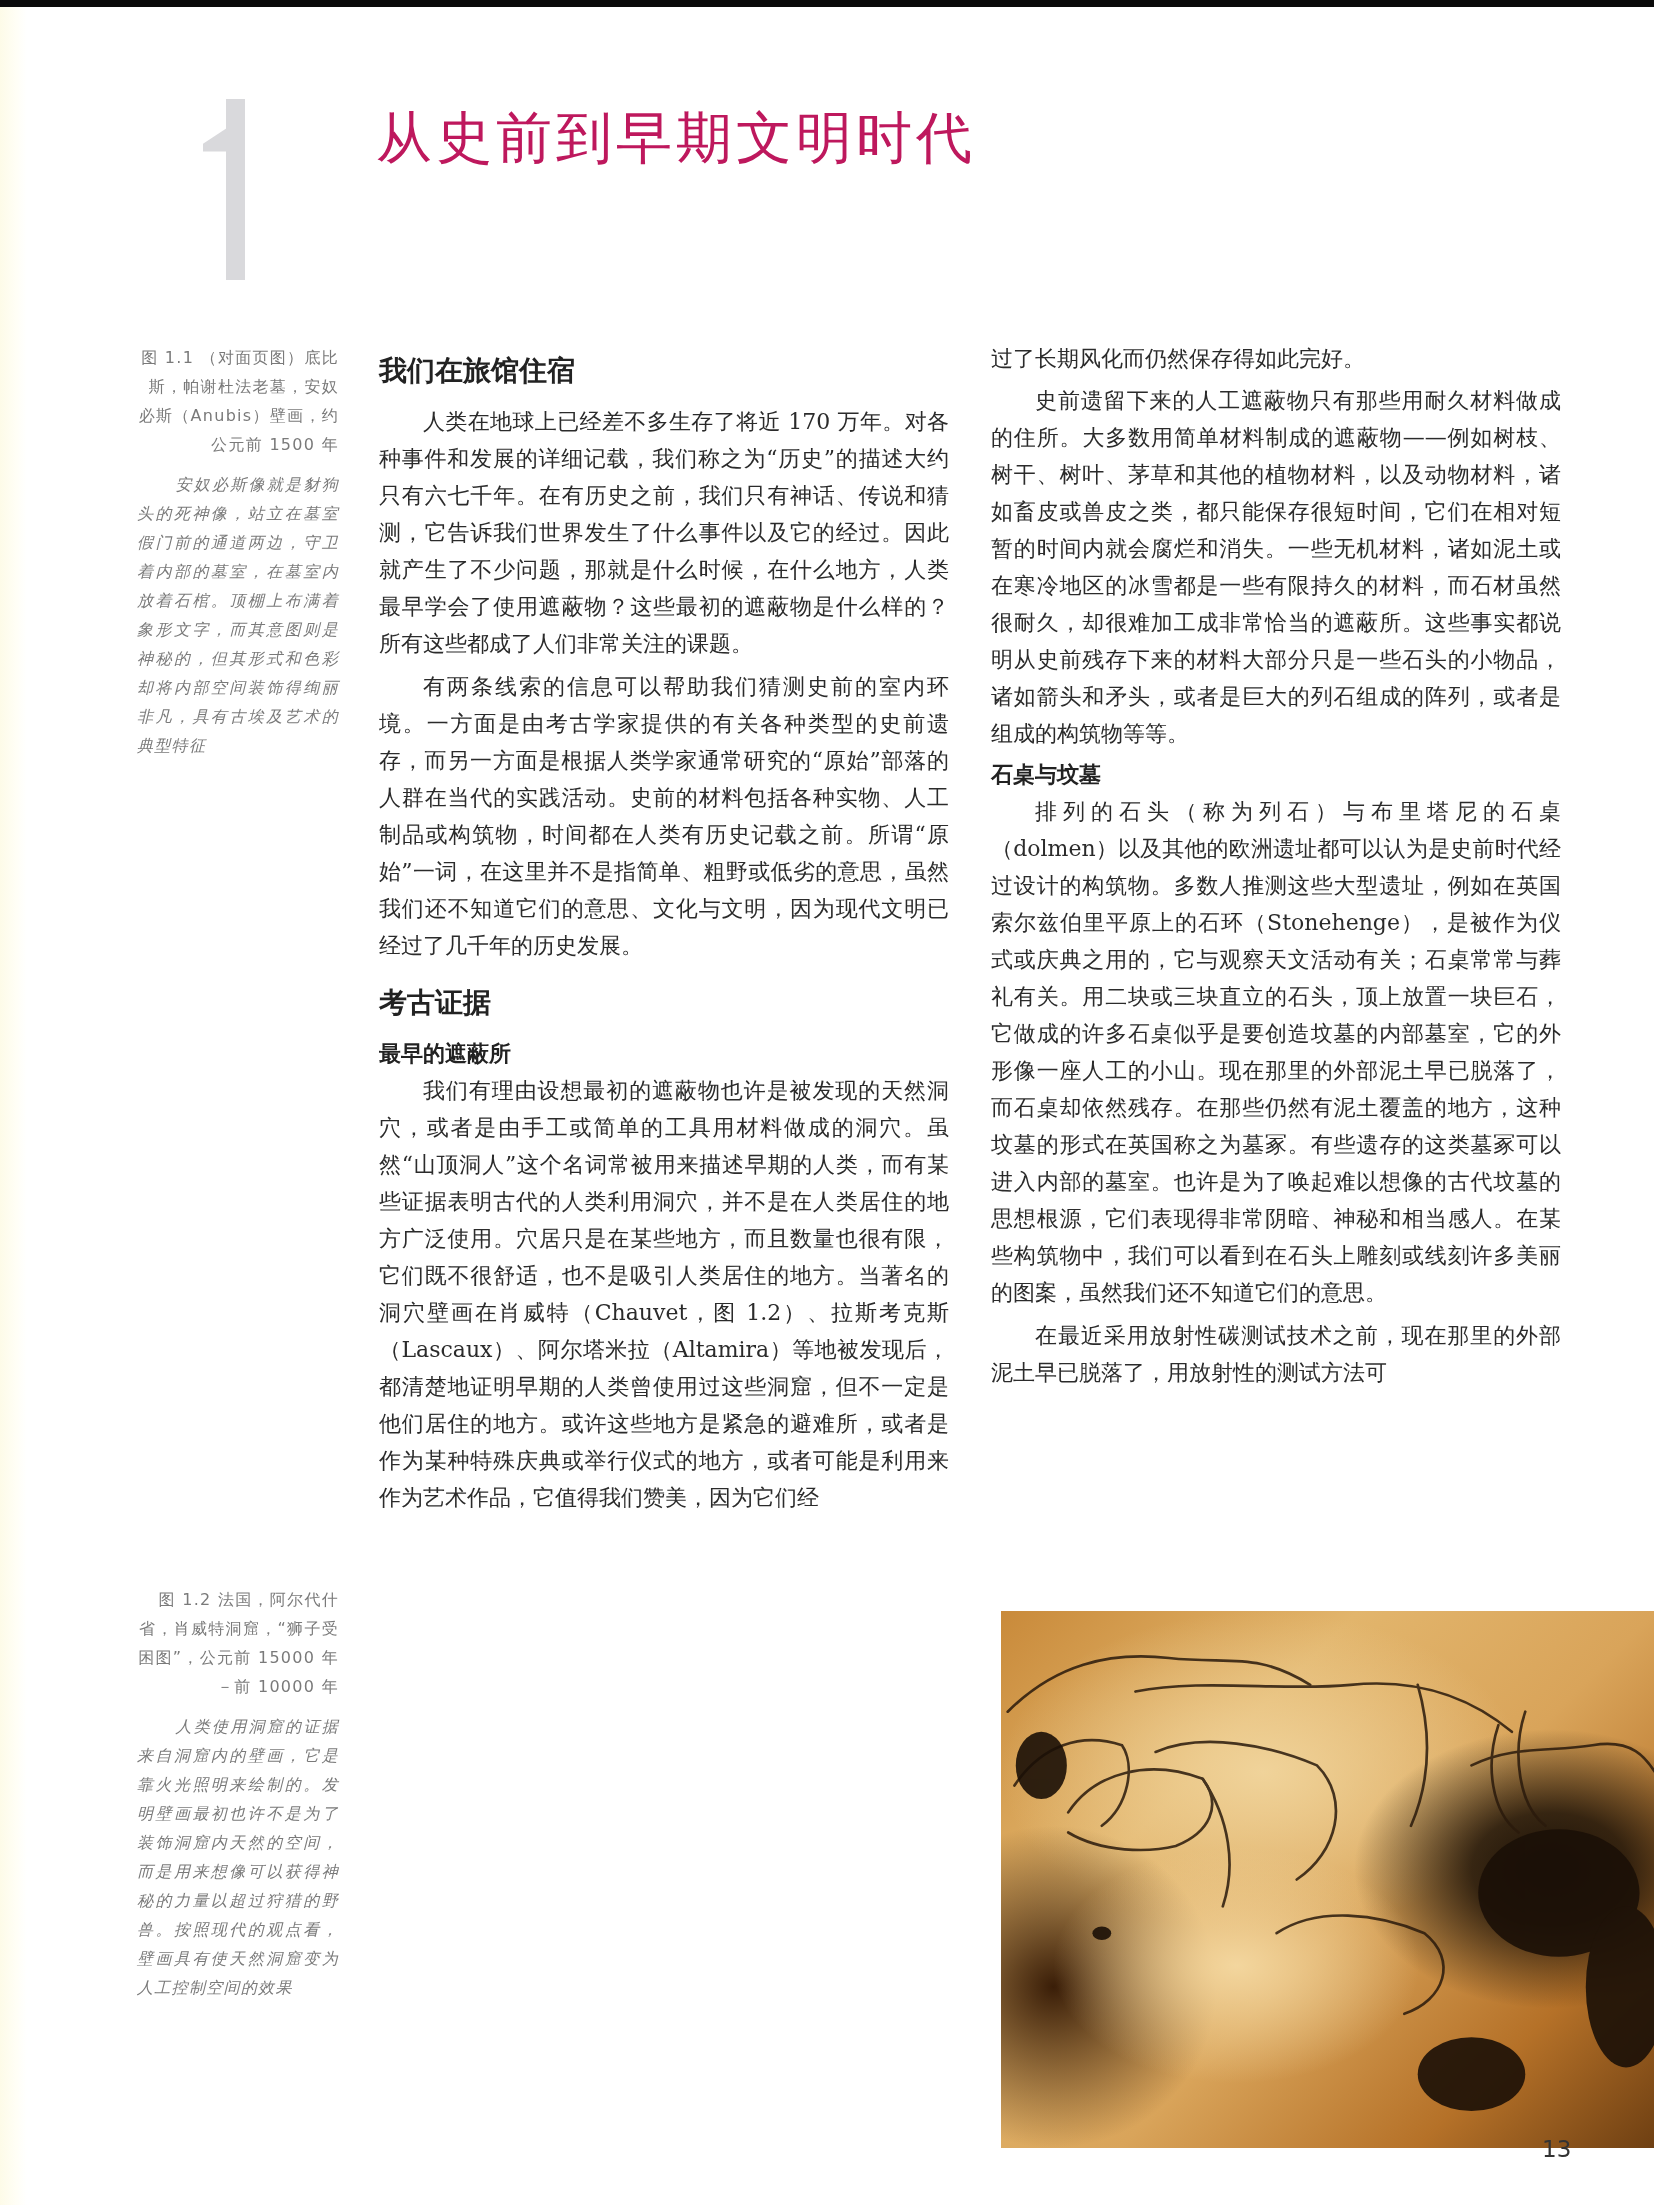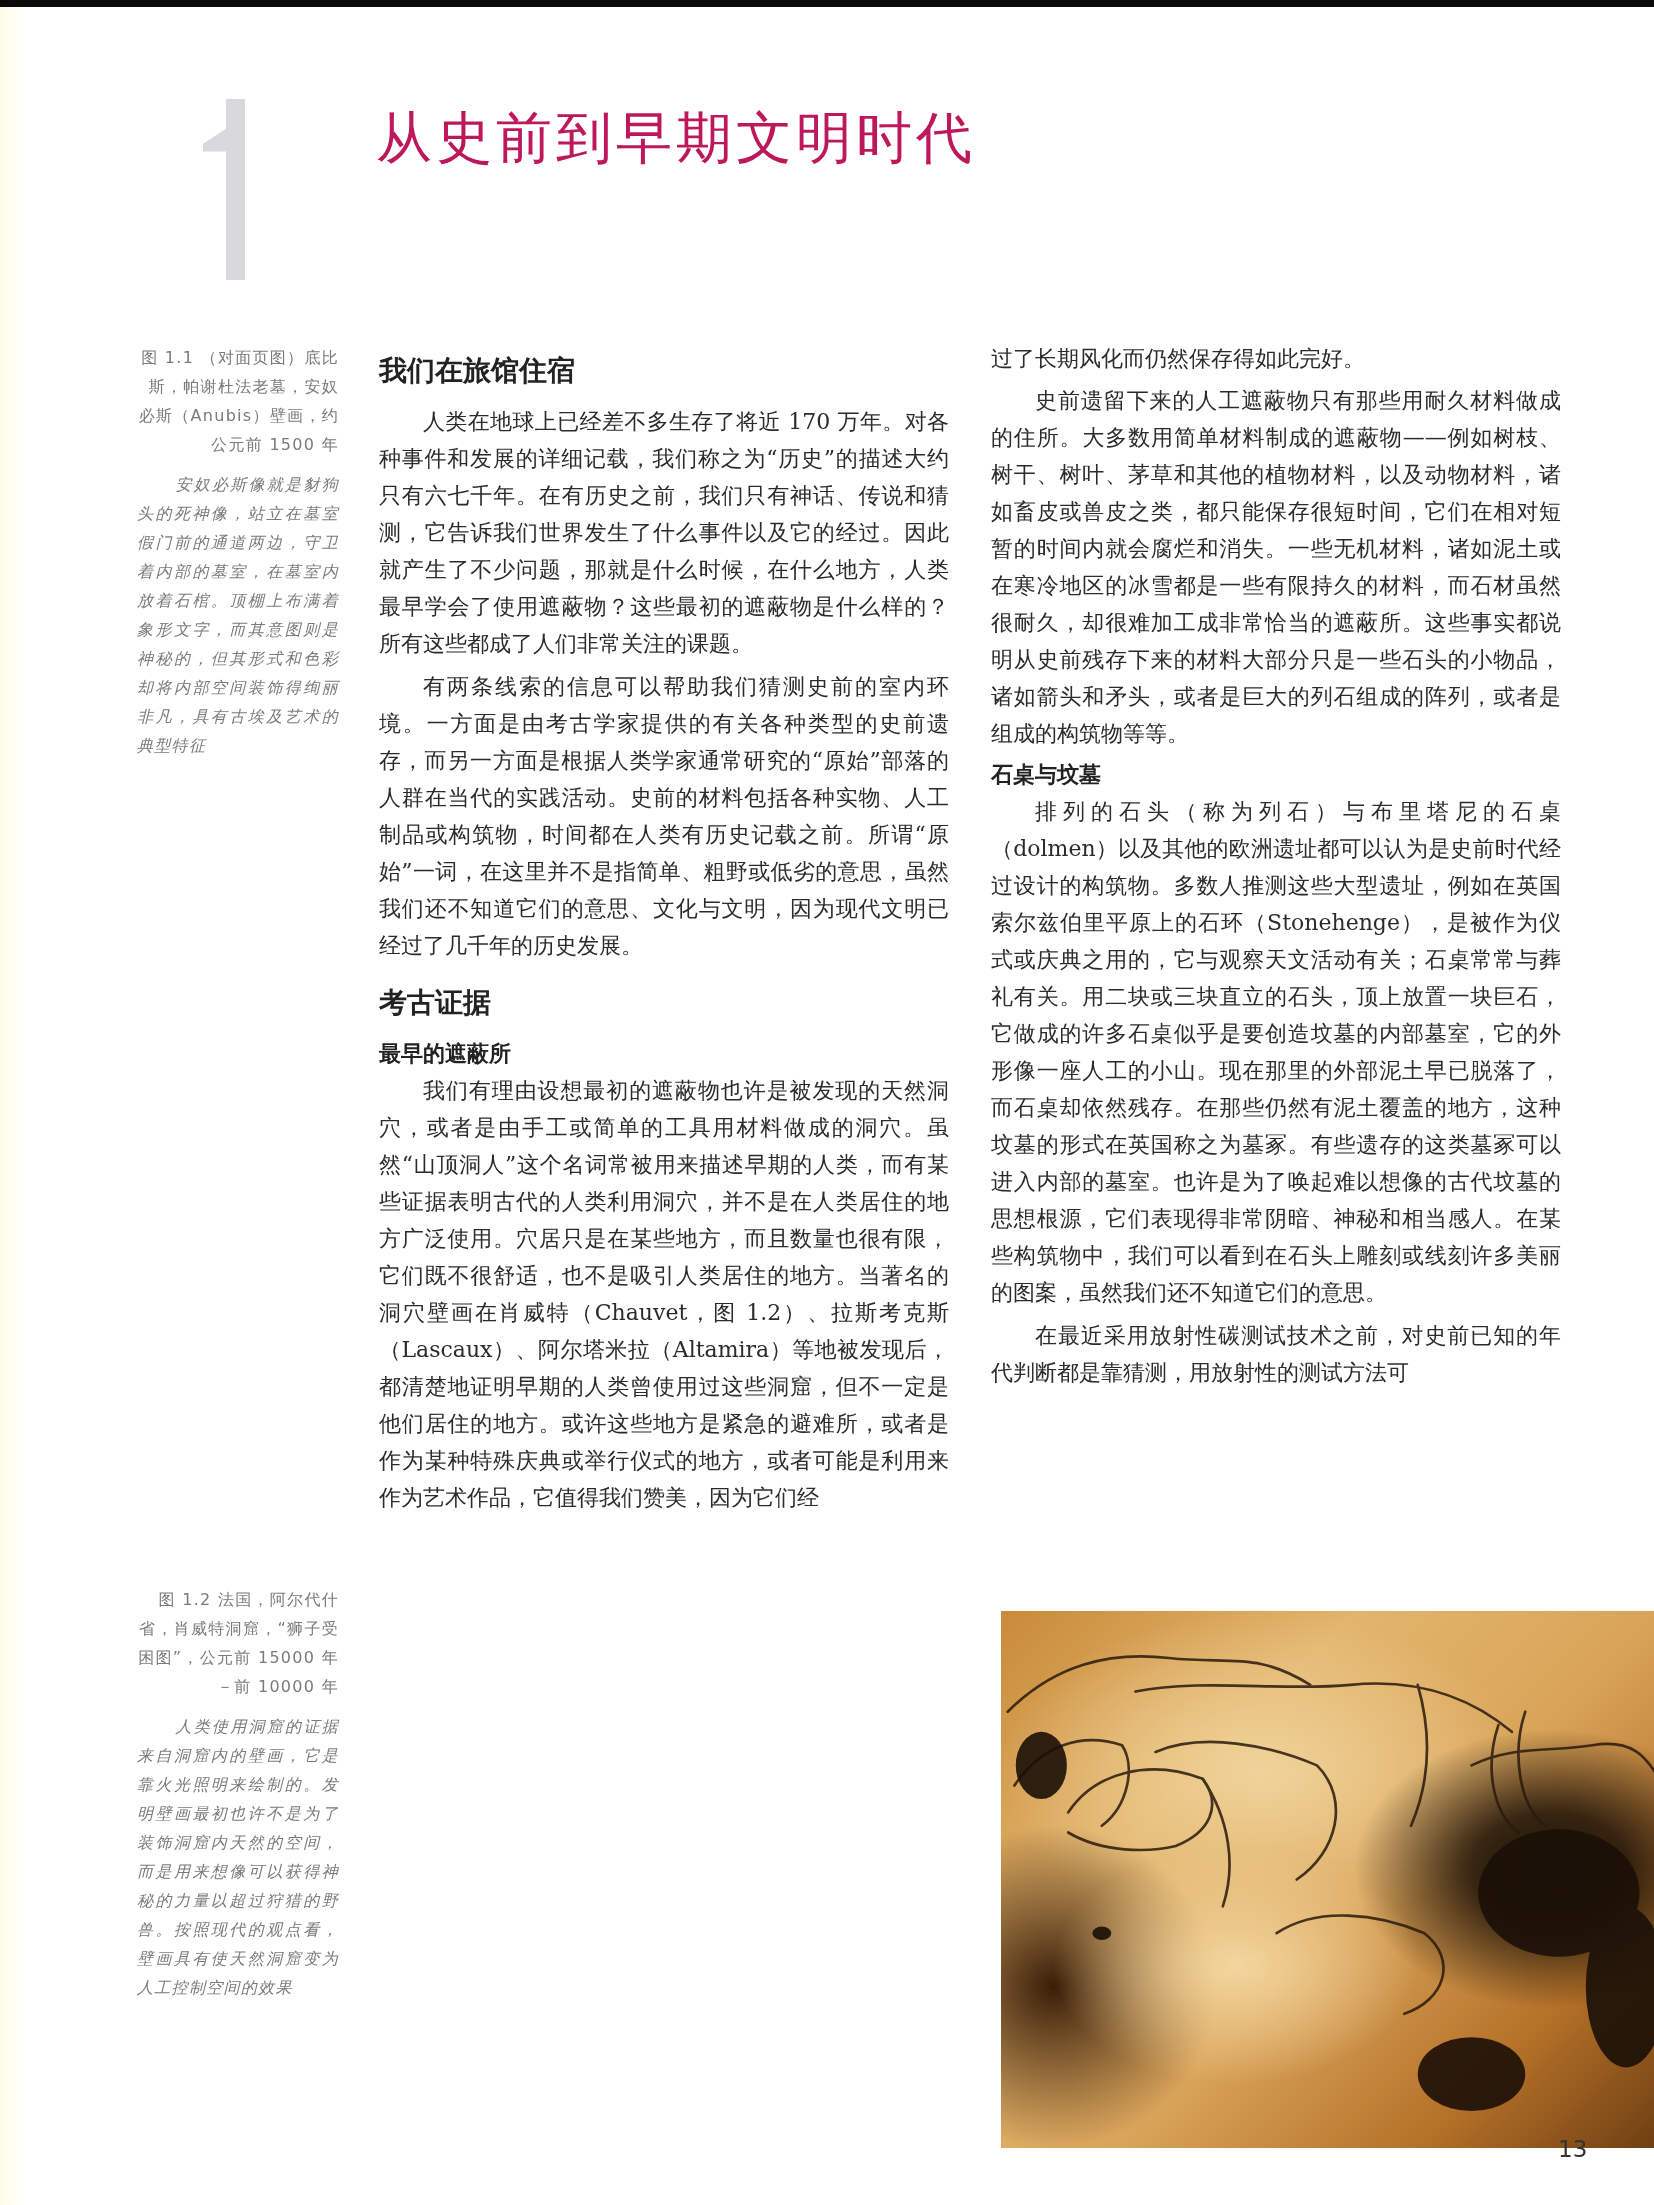--- a/index.html
+++ b/index.html
@@ -44,21 +44,21 @@
     background:
       radial-gradient(ellipse 28% 22% at 36% 66%, #f3d69e 0%, rgba(243,214,158,0) 100%),
       radial-gradient(ellipse 30% 26% at 84% 48%, #1c1208 0%, rgba(28,18,8,0.85) 40%, rgba(28,18,8,0) 100%),
       radial-gradient(ellipse 25% 30% at 8% 70%, #3a1e08 0%, rgba(58,30,8,0) 100%),
       radial-gradient(ellipse 40% 30% at 40% 30%, #f0d39a 0%, rgba(240,211,154,0) 100%),
       linear-gradient(135deg, #c98a3a 0%, #e2b56c 30%, #d9a45a 55%, #b57128 80%, #6e3f12 100%);
   }
   .figure svg { position: absolute; left: 0; top: 0; width: 100%; height: 100%; }
 
   .page-number { position: absolute; left: 1542px; top: 2136px; font-family: "DejaVu Sans", sans-serif;
-    font-size: 23px; color: #333; margin-left: 16px; }
+    font-size: 23px; color: #333; }
 </style>
 </head>
 <body>
 
 <div class="top-bar"></div>
 <div class="gutter-shade"></div>
 
 <div class="chapter-num" title="1">
   <div class="stem"></div>
   <div class="flag"></div>
@@ -83,21 +83,21 @@
   <h2 class="mt-big">考古证据</h2>
   <h3>最早的遮蔽所</h3>
   <p class="ind">我们有理由设想最初的遮蔽物也许是被发现的天然洞穴，或者是由手工或简单的工具用材料做成的洞穴。虽然“山顶洞人”这个名词常被用来描述早期的人类，而有某些证据表明古代的人类利用洞穴，并不是在人类居住的地方广泛使用。穴居只是在某些地方，而且数量也很有限，它们既不很舒适，也不是吸引人类居住的地方。当著名的洞穴壁画在肖威特（Chauvet，图 1.2）、拉斯考克斯（Lascaux）、阿尔塔米拉（Altamira）等地被发现后，都清楚地证明早期的人类曾使用过这些洞窟，但不一定是他们居住的地方。或许这些地方是紧急的避难所，或者是作为某种特殊庆典或举行仪式的地方，或者可能是利用来作为艺术作品，它值得我们赞美，因为它们经</p>
 </div>
 
 <div class="col" id="col-right">
   <p>过了长期风化而仍然保存得如此完好。</p>
   <p class="ind sp">史前遗留下来的人工遮蔽物只有那些用耐久材料做成的住所。大多数用简单材料制成的遮蔽物——例如树枝、树干、树叶、茅草和其他的植物材料，以及动物材料，诸如畜皮或兽皮之类，都只能保存很短时间，它们在相对短暂的时间内就会腐烂和消失。一些无机材料，诸如泥土或在寒冷地区的冰雪都是一些有限持久的材料，而石材虽然很耐久，却很难加工成非常恰当的遮蔽所。这些事实都说明从史前残存下来的材料大部分只是一些石头的小物品，诸如箭头和矛头，或者是巨大的列石组成的阵列，或者是组成的构筑物等等。</p>
   <h3>石桌与坟墓</h3>
   <p class="ind">排列的石头（称为列石）与布里塔尼的石桌（dolmen）以及其他的欧洲遗址都可以认为是史前时代经过设计的构筑物。多数人推测这些大型遗址，例如在英国索尔兹伯里平原上的石环（Stonehenge），是被作为仪式或庆典之用的，它与观察天文活动有关；石桌常常与葬礼有关。用二块或三块直立的石头，顶上放置一块巨石，它做成的许多石桌似乎是要创造坟墓的内部墓室，它的外形像一座人工的小山。现在那里的外部泥土早已脱落了，而石桌却依然残存。在那些仍然有泥土覆盖的地方，这种坟墓的形式在英国称之为墓冢。有些遗存的这类墓冢可以进入内部的墓室。也许是为了唤起难以想像的古代坟墓的思想根源，它们表现得非常阴暗、神秘和相当感人。在某些构筑物中，我们可以看到在石头上雕刻或线刻许多美丽的图案，虽然我们还不知道它们的意思。</p>
-  <p class="ind sp">在最近采用放射性碳测试技术之前，对史前已知的年代判断都是靠猜测，用放射性的测试方法可</p>
+  <p class="ind sp">在最近采用放射性碳测试技术之前，现在那里的外部泥土早已脱落了，用放射性的测试方法可</p>
 </div>
 
 <div class="figure" title="cave-painting-lions-chauvet">
   <svg viewBox="0 0 973 800" preserveAspectRatio="none">
     <g fill="none" stroke="#2a1a0c" stroke-width="4" stroke-linecap="round" opacity="0.85">
       <path d="M10 150 C80 80 160 60 250 70 S380 60 460 110"></path>
       <path d="M20 260 C60 200 120 180 180 200 C200 230 190 290 150 320"></path>
       <path d="M100 300 C140 240 220 220 300 250 C330 290 310 330 260 350 C220 360 150 360 100 330"></path>
       <path d="M200 120 C300 100 420 120 520 110 C620 100 700 130 760 180"></path>
       <path d="M230 210 C300 180 400 200 470 230 C520 280 500 360 440 400"></path>

